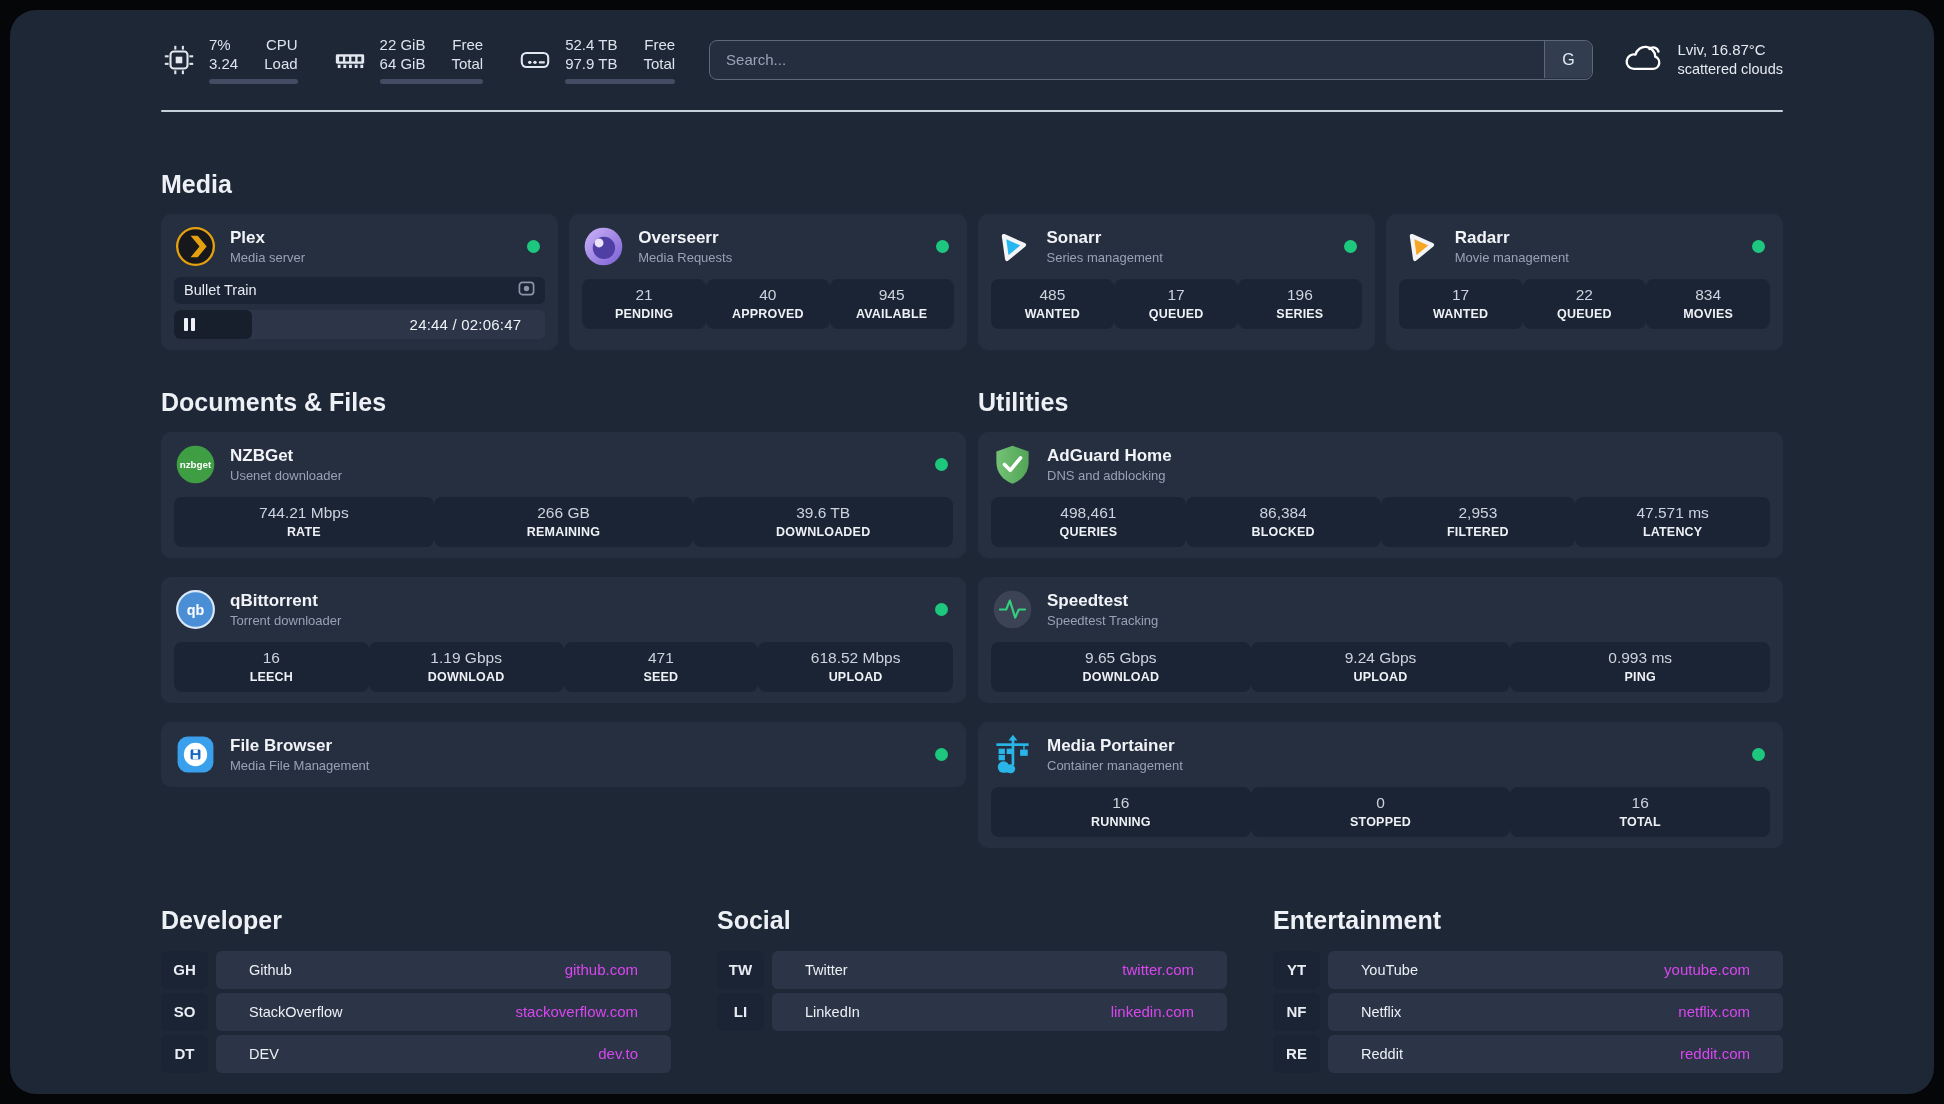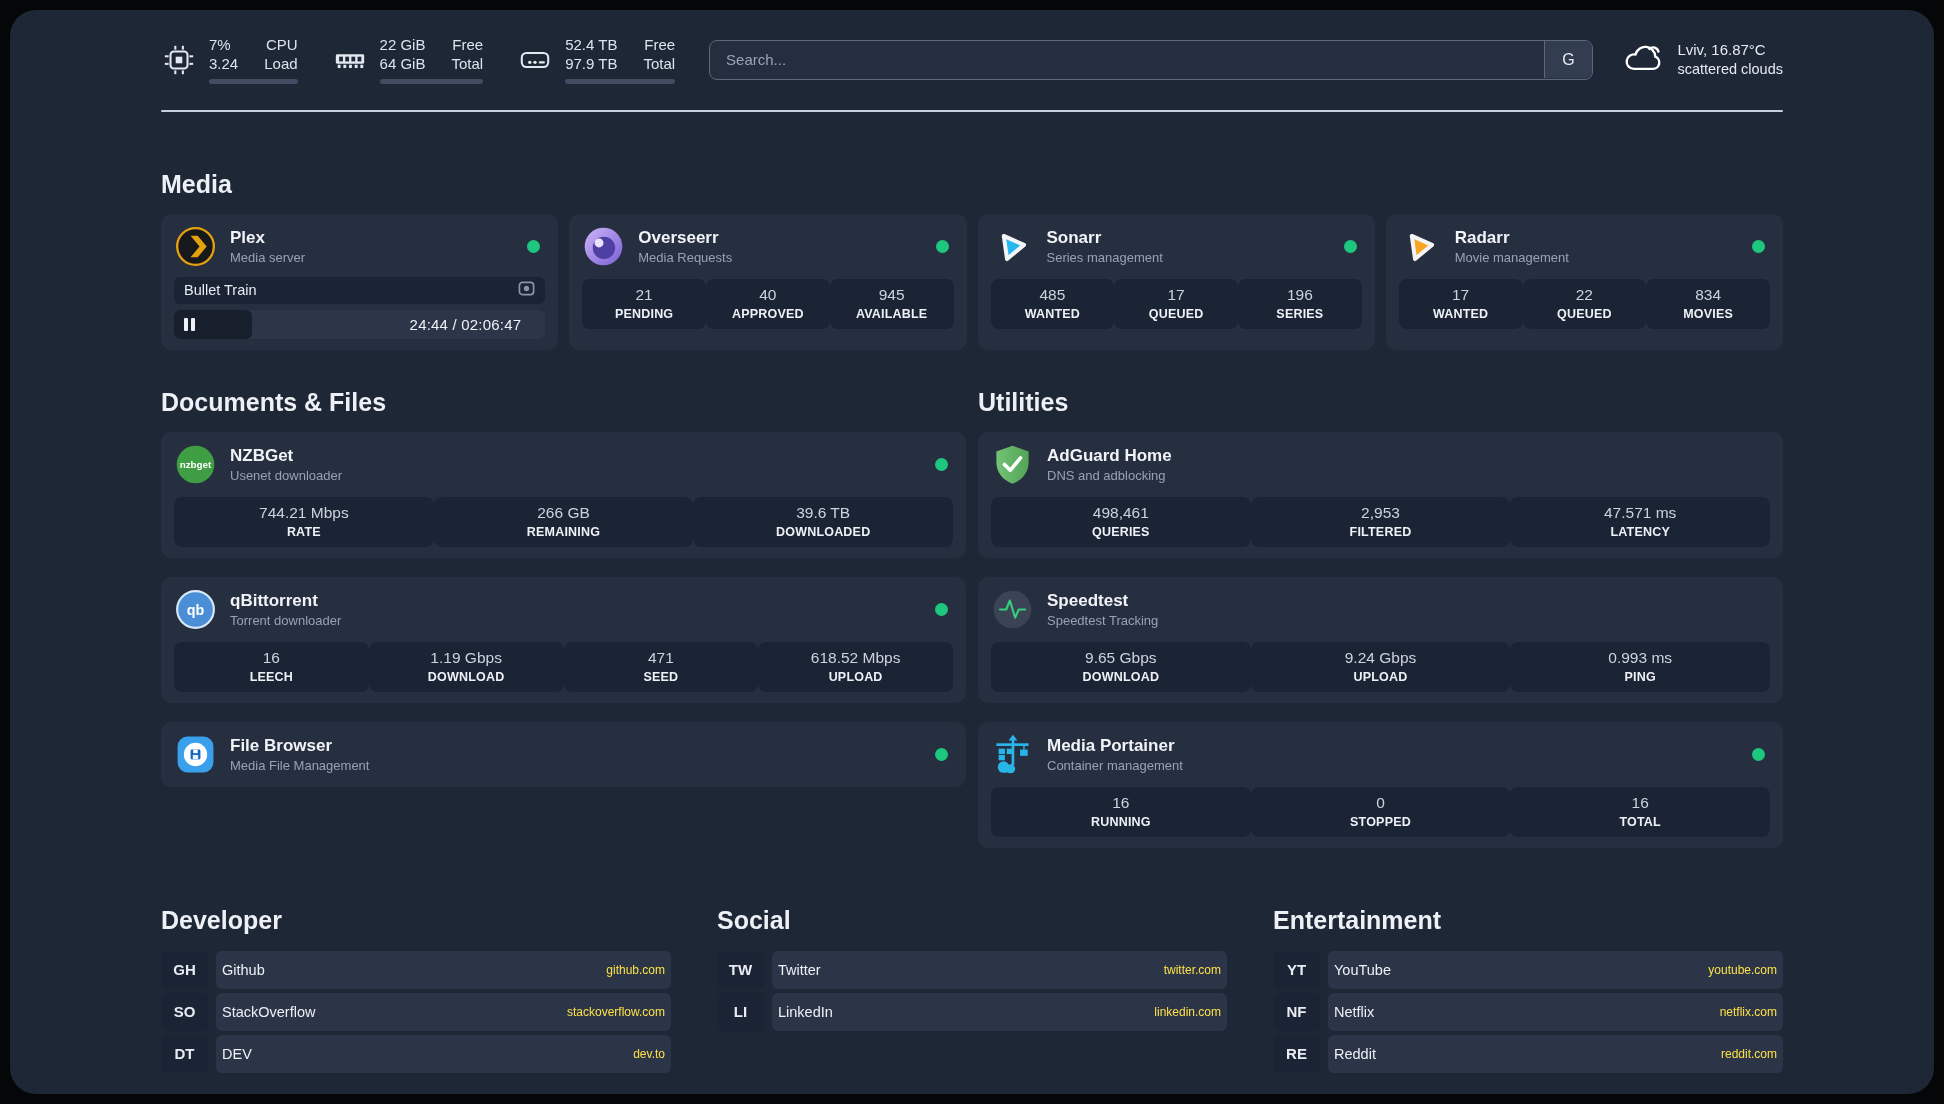--- a/index.html
+++ b/index.html
@@ -57,23 +57,23 @@
   .np-elapsed { position:absolute; left:0; top:0; bottom:0; background:#171e2c; border-radius:6px; display:flex; align-items:center; padding-left:10px; }
   .pause { display:flex; gap:3.5px; cursor:pointer; }
   .pause i { display:block; width:3.5px; height:13px; background:#eef1f5; border-radius:1px; }
   .np-time { position:absolute; right:24px; color:#eef1f5; font-size:15px; letter-spacing:.2px; }
 
   
   .bm-grid { display:grid; grid-template-columns:1fr 1fr 1fr; column-gap:46px; margin-top:58px; }
   .bm-col .rows { display:flex; flex-direction:column; gap:4px; margin-top:16px; }
   .bm-row { display:flex; gap:8px; height:38px; }
   .bm-abbr { width:47px; background:#1b2434; border-radius:6px; display:flex; align-items:center; justify-content:center; color:#e9edf3; font-size:15px; font-weight:600; flex:0 0 auto; }
-  .bm-pill { flex:1; background:#2b3547; border-radius:6px; display:flex; align-items:center; justify-content:space-between; padding:0 6px; cursor:pointer; }
+  .bm-pill { flex:1; background:#2b3547; border-radius:6px; display:flex; align-items:center; justify-content:space-between; padding:0 33px; cursor:pointer; }
   .bm-name { color:#edf0f5; font-size:14.5px; }
-  .bm-url { color:#fde047; font-size:12px; }
+  .bm-url { color:#d946ef; font-size:15px; }
 </style>
 </head>
 <body>
 
 <div class="app">
   <div class="content">
 
     <div class="topbar">
       <div class="sysstats">
 
@@ -440,20 +440,24 @@
                 <div class="app-name">AdGuard Home</div>
                 <div class="app-desc">DNS and adblocking</div>
               </span>
             </div>
             <div class="stats">
               <div class="stat">
                   <div class="val">498,461</div>
                   <div class="lbl">QUERIES</div>
                 </div>
               <div class="stat">
+                  <div class="val">86,384</div>
+                  <div class="lbl">BLOCKED</div>
+                </div>
+              <div class="stat">
                   <div class="val">2,953</div>
                   <div class="lbl">FILTERED</div>
                 </div>
               <div class="stat">
                   <div class="val">47.571 ms</div>
                   <div class="lbl">LATENCY</div>
                 </div>
             </div>
           </div>
 

